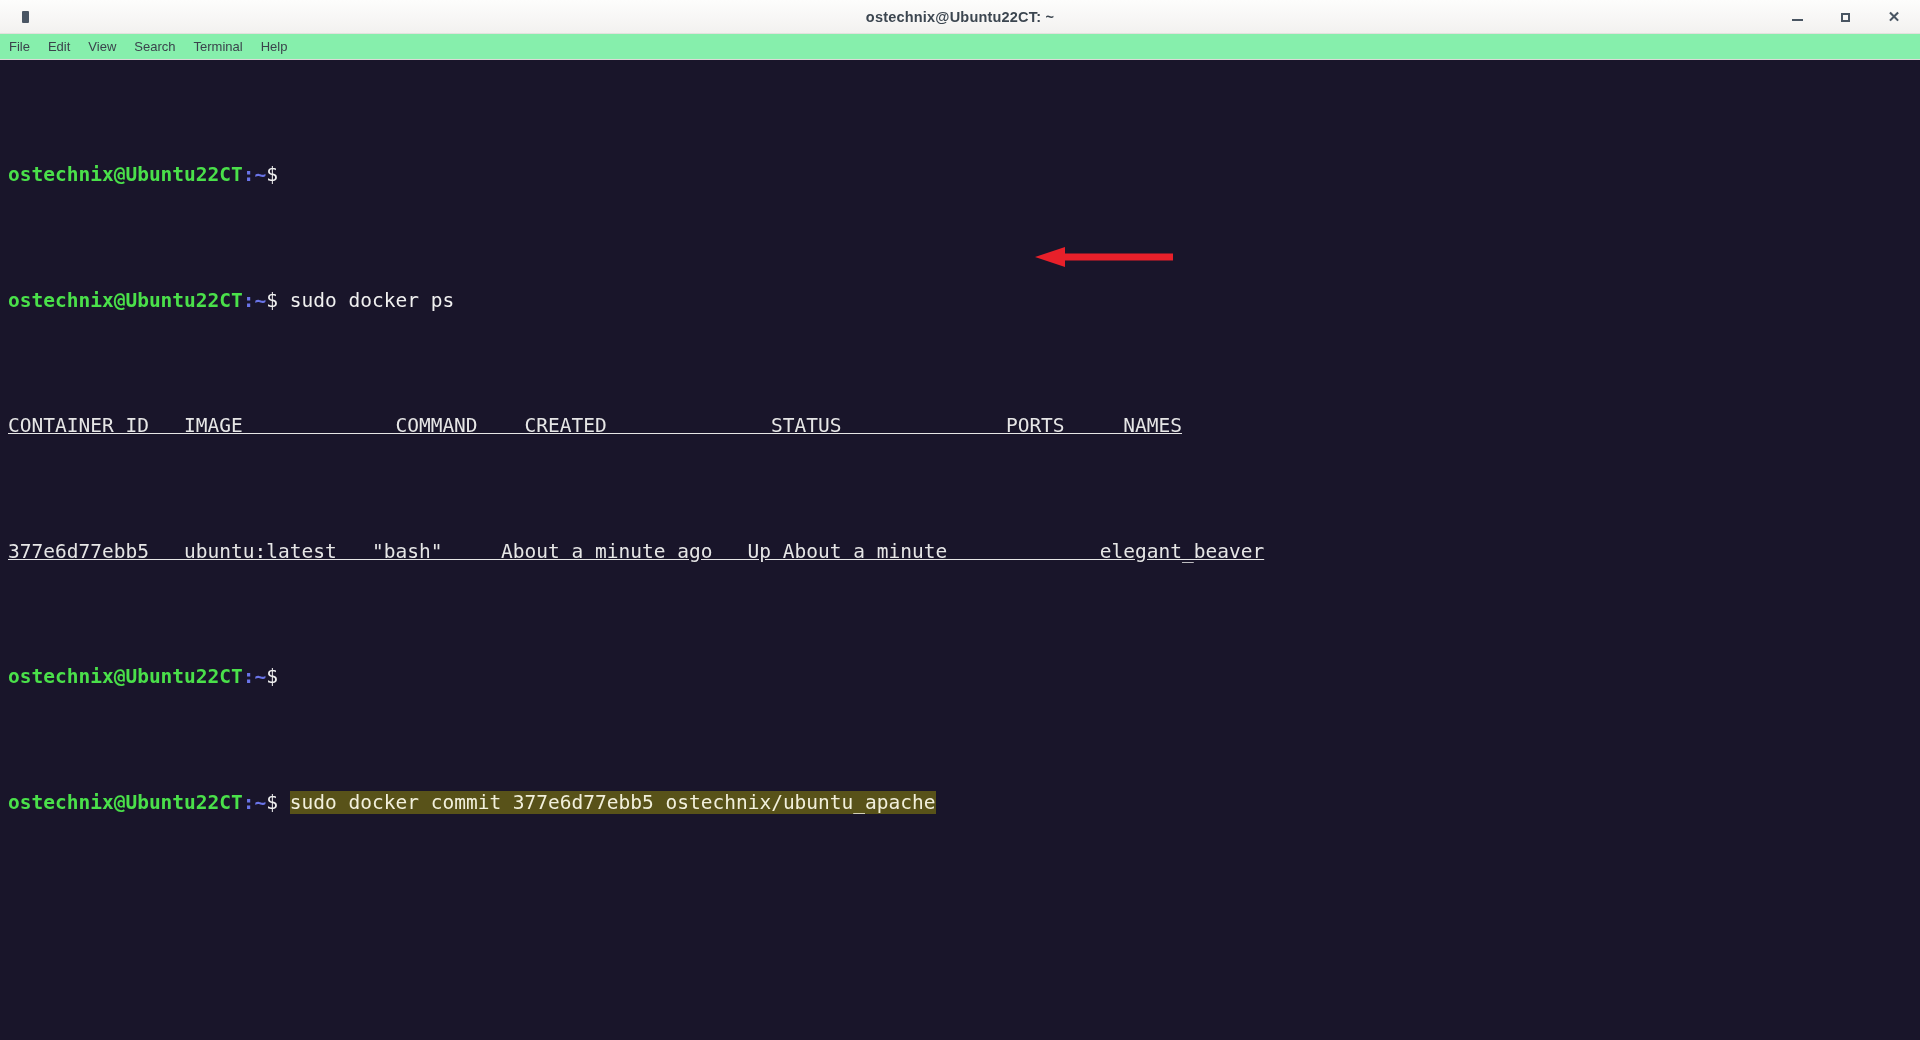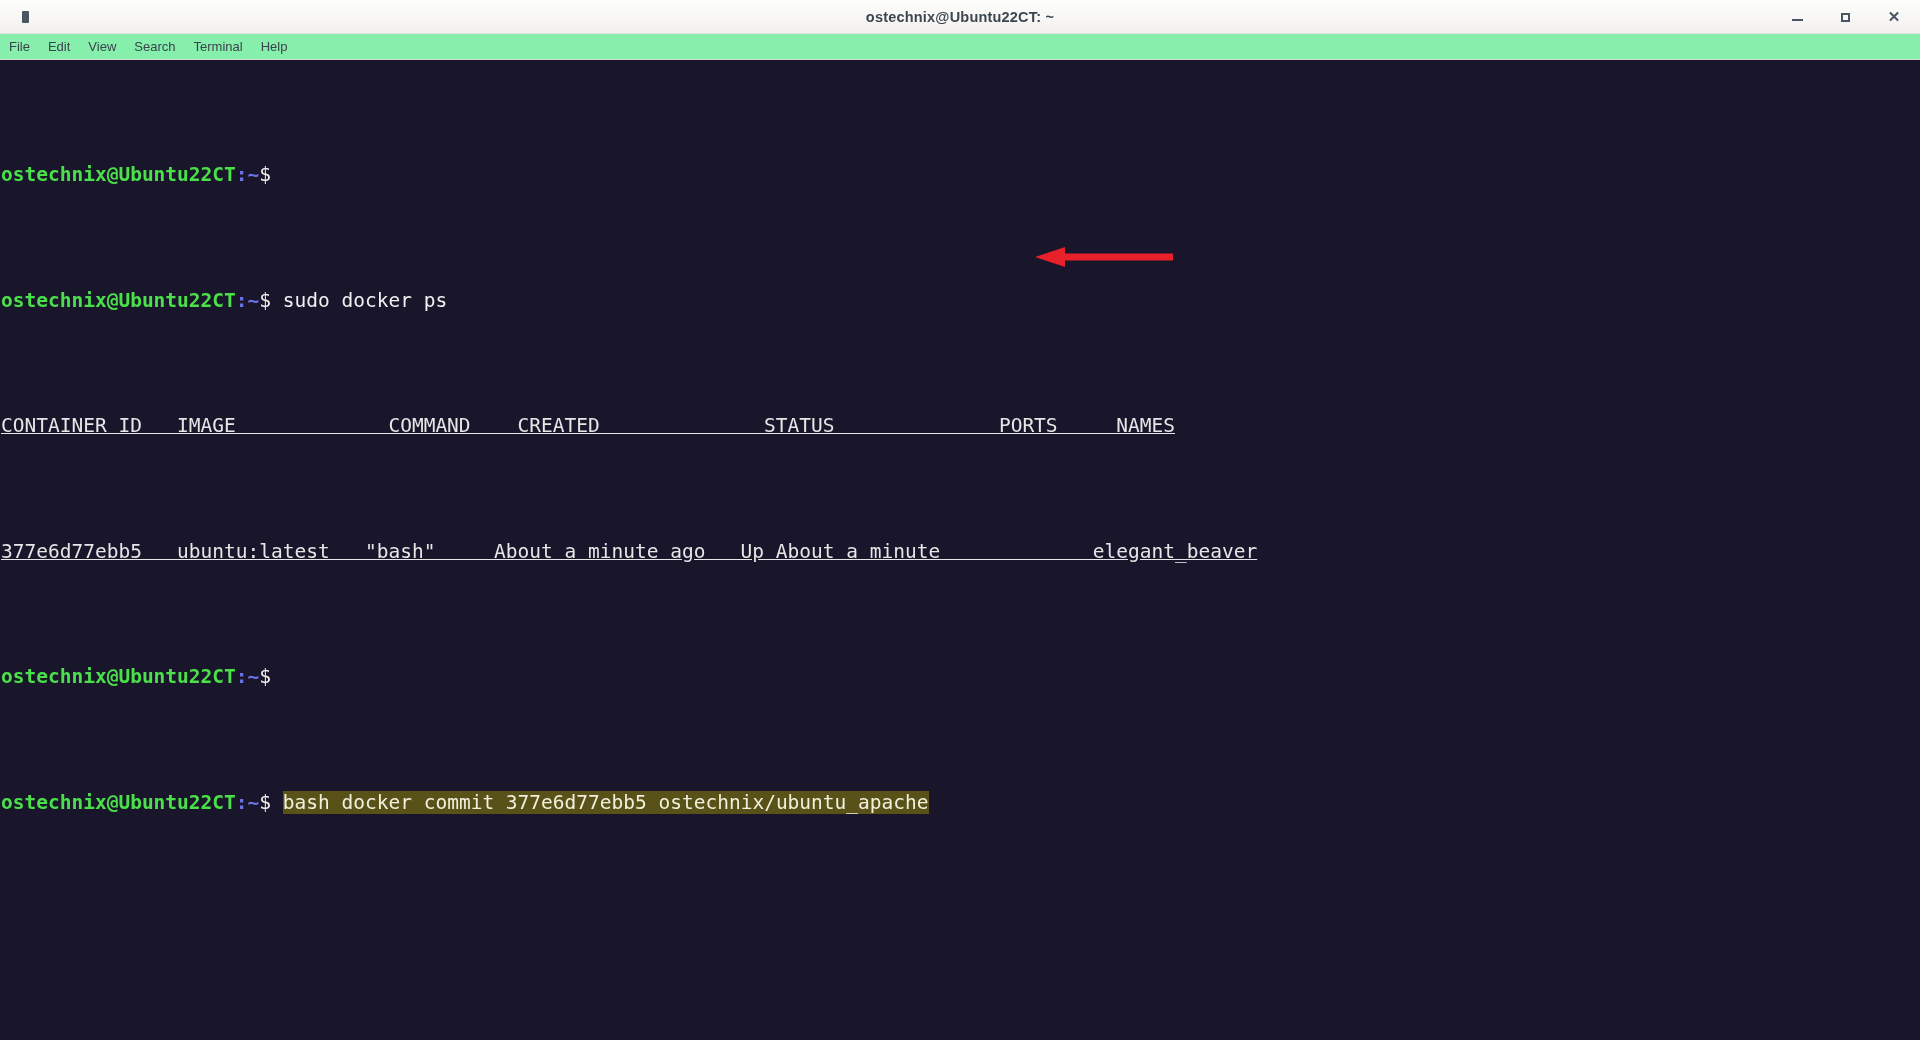--- a/index.html
+++ b/index.html
@@ -117,21 +117,21 @@
     font-family: "DejaVu Sans Mono", "Liberation Mono", monospace;
     font-size: 19.5px;
     line-height: 25.1px;
     color: #e8e8e8;
     white-space: pre;
     position: relative;
   }
   .tline {
     white-space: pre;
     height: 25.1px;
-    padding-left: 1px;
+    padding-left: 8px;
     letter-spacing: 0px;
   }
   .c-green  { color: #4ae04a; font-weight: bold; }
   .c-blue   { color: #6a74e8; font-weight: bold; }
   .c-white  { color: #f0f0f0; }
   .c-dim    { color: #e6e6e6; text-decoration: underline; }
   .hl {
     background: #585219;
     color: #f2f0dc;
   }
@@ -181,21 +181,21 @@
     
     <div class="tline c-dim">CONTAINER ID   IMAGE             COMMAND    CREATED              STATUS              PORTS     NAMES</div>
 
     
     <div class="tline c-dim">377e6d77ebb5   ubuntu:latest   "bash"     About a minute ago   Up About a minute             elegant_beaver</div>
 
     
     <div class="tline"><span class="c-green">ostechnix@Ubuntu22CT</span><span class="c-blue">:~</span><span class="c-white">$</span></div>
 
     
-    <div class="tline"><span class="c-green">ostechnix@Ubuntu22CT</span><span class="c-blue">:~</span><span class="c-white">$</span><span class="c-white"> </span><span class="hl">bash docker commit 377e6d77ebb5 ostechnix/ubuntu_apache</span></div>
+    <div class="tline"><span class="c-green">ostechnix@Ubuntu22CT</span><span class="c-blue">:~</span><span class="c-white">$</span><span class="c-white"> </span><span class="hl">sudo docker commit 377e6d77ebb5 ostechnix/ubuntu_apache</span></div>
 
     
 
     
     
 
     
     
 
     

